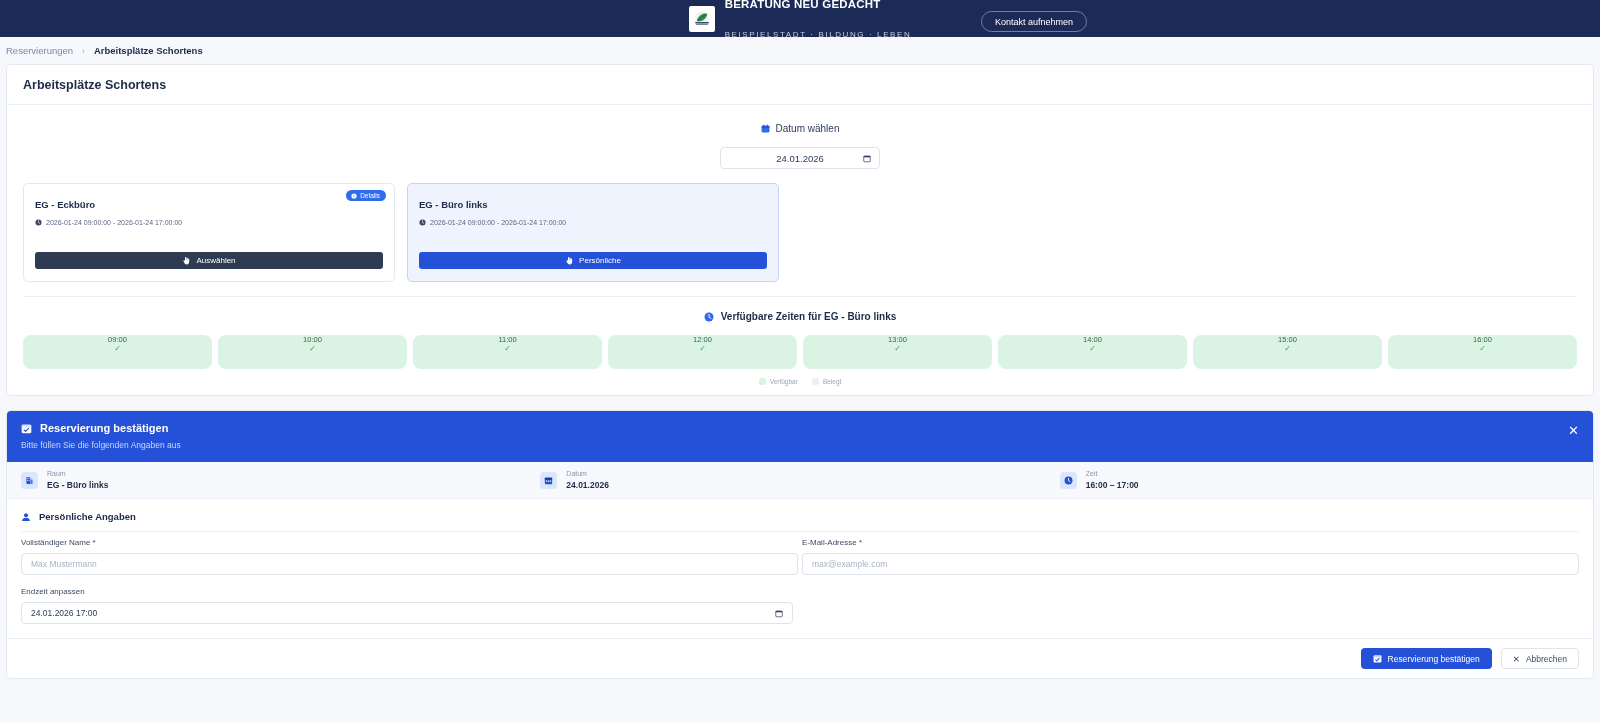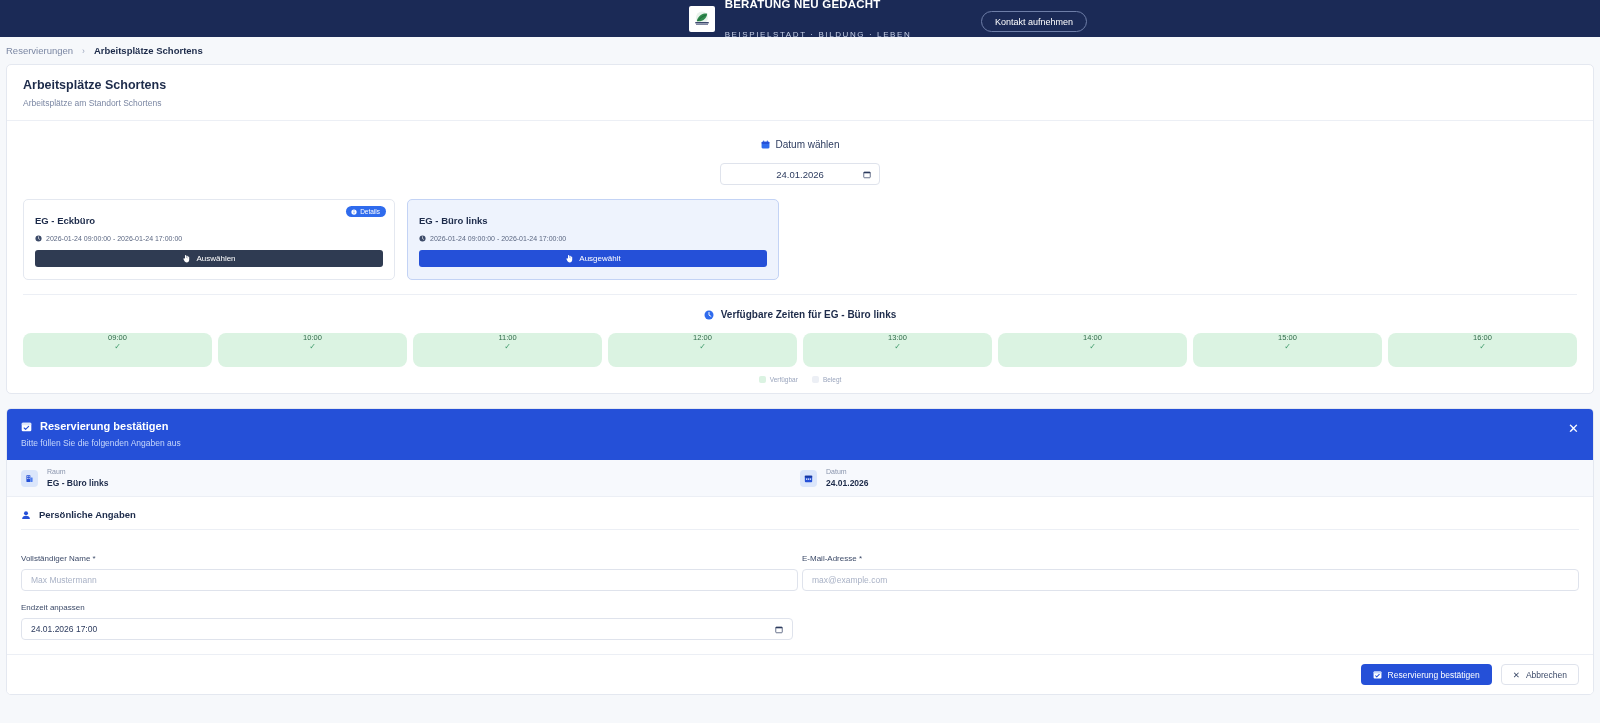--- a/index.html
+++ b/index.html
@@ -157,21 +157,21 @@
     color: #fff;
     font-size: 6.5px;
     border-radius: 8px;
     padding: 2px 6px 2px 5px;
     display: inline-flex;
     align-items: center;
     gap: 3px;
     cursor: pointer;
   }
   .room-btn {
-    margin-top: 8px;
+    margin-top: 26px;
     height: 17px;
     border-radius: 3px;
     display: flex;
     align-items: center;
     justify-content: center;
     gap: 6px;
     font-size: 8px;
     color: #ffffff;
     cursor: pointer;
     border: none;
@@ -290,21 +290,21 @@
     color: #1d2b4a;
     display: flex;
     align-items: flex-end;
     gap: 8px;
     padding-bottom: 9px;
     border-bottom: 1px solid #eceff5;
   }
   .form-grid {
     display: flex;
     gap: 4px;
-    margin-top: 24px;
+    margin-top: 6px;
   }
   .field { flex: 1; }
   .field-label { font-size: 8px; color: #3c4a68; }
   .text-input {
     margin-top: 6px;
     width: 100%;
     height: 22px;
     border: 1px solid #dfe3ec;
     border-radius: 4px;
     background: #fff;
@@ -384,21 +384,20 @@
 <div class="breadcrumb">
   <span class="crumb-link">Reservierungen</span>
   <span class="crumb-sep">›</span>
   <span class="crumb-current">Arbeitsplätze Schortens</span>
 </div>
 
 <div class="card">
 
   <div class="card-head">
     <div class="card-title">Arbeitsplätze Schortens</div>
-    <div class="card-sub">Arbeitsplätze am Standort Schortens</div>
   </div>
 
   <div class="card-body">
 
     <div class="datepick-wrap">
       <div class="datepick-label">
         <span>
           <svg width="9" height="9" viewBox="0 0 16 16">
               <rect x="1" y="3" width="14" height="12" rx="2" fill="#2f6bed"></rect>
               <rect x="1" y="3" width="14" height="4" rx="2" fill="#2550d8"></rect>
@@ -462,21 +461,21 @@
               </svg>
           </span>
           <span>2026-01-24 09:00:00 - 2026-01-24 17:00:00</span>
         </div>
         <button class="room-btn blue">
           <span>
             <svg width="8" height="9" viewBox="0 0 16 18">
                 <path d="M6 9V3.2a1.3 1.3 0 1 1 2.6 0V8h.6V4.6a1.2 1.2 0 0 1 2.4 0V9h.5V6.3a1.15 1.15 0 0 1 2.3 0v5.2c0 3.2-2 5.3-5 5.3-2.6 0-4.3-1.4-5.1-3.6L3 10.6c-.4-1 .1-1.8 1-2 .6-.1 1.2.2 1.5.8L6 9z" fill="#ffffff"></path>
               </svg>
           </span>
-          <span>Ausgewählt</span>
+          <span>Persönliche</span>
         </button>
       </div>
 
     </div>
 
     <div class="divider"></div>
 
     <div class="slots-title">
       <span>
         <svg width="10" height="10" viewBox="0 0 16 16">
@@ -576,20 +575,32 @@
             <rect x="1.5" y="3" width="13" height="11.5" rx="1.6" fill="#2550d8"></rect>
             <rect x="1.5" y="3" width="13" height="3.2" fill="#17389e"></rect>
             <rect x="3.6" y="8" width="2.2" height="2.2" fill="#ffffff"></rect>
             <rect x="7" y="8" width="2.2" height="2.2" fill="#ffffff"></rect>
             <rect x="10.4" y="8" width="2.2" height="2.2" fill="#ffffff"></rect>
           </svg>
       </span>
       <div>
         <div class="sum-label">Datum</div>
         <div class="sum-value">24.01.2026</div>
+      </div>
+    </div>
+    <div class="sum-cell">
+      <span class="sum-ico">
+        <svg width="9" height="9" viewBox="0 0 16 16">
+            <circle cx="8" cy="8" r="7" fill="#2550d8"></circle>
+            <path d="M8 4 v4.3 l3 1.8" stroke="#ffffff" stroke-width="1.5" fill="none" stroke-linecap="round"></path>
+          </svg>
+      </span>
+      <div>
+        <div class="sum-label">Zeit</div>
+        <div class="sum-value">16:00 – 17:00</div>
       </div>
     </div>
   </div>
 
   <div class="form">
     <div class="form-sec-title">
       <span>
         <svg width="10" height="10" viewBox="0 0 16 16">
             <circle cx="8" cy="5" r="3.2" fill="#2550d8"></circle>
             <path d="M1.8 14.5 c0-3.4 2.8-5.2 6.2-5.2 s6.2 1.8 6.2 5.2z" fill="#2550d8"></path>

